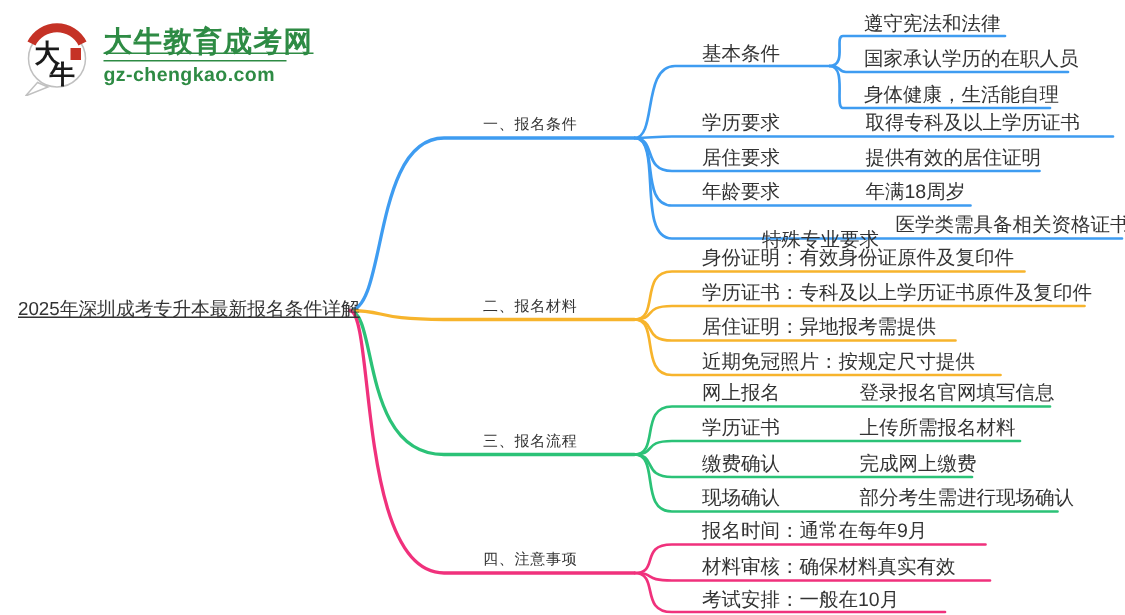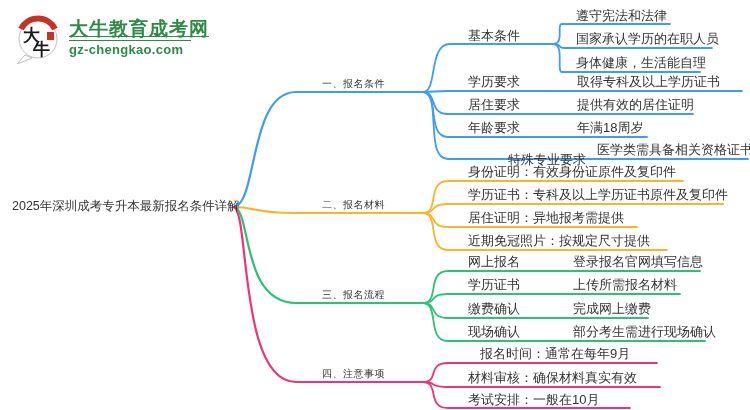--- a/index.html
+++ b/index.html
@@ -12,21 +12,21 @@
   #wires .b1{stroke:var(--branch1);}
   #wires .b2{stroke:var(--branch2);}
   #wires .b3{stroke:var(--branch3);}
   #wires .b4{stroke:var(--branch4);}
   #wires .main{stroke-width:2.2;}
   #wires .sub{stroke-width:1.8;}
   .node{
     position:absolute;white-space:nowrap;color:var(--text);
     font-size:13px;line-height:15px;
   }
-  .central{font-size:12.5px;text-align:center;width:216px;}
+  .central{font-size:12.5px;text-align:center;width:216px;text-decoration:underline;}
   .l1{font-size:10px;letter-spacing:0.5px;}
   
   .logo{position:absolute;left:14px;top:12px;display:flex;align-items:center;gap:7px;}
   .logo-text{display:flex;flex-direction:column;}
   .logo-name{font-size:19px;font-weight:bold;color:var(--logo_green);letter-spacing:1px;line-height:20px;text-decoration:underline;}
   .logo-divider{height:1px;background:var(--logo_green);margin:1px 0 1px 0;width:122px;}
   .logo-domain{font-size:13px;font-weight:bold;color:var(--logo_green);letter-spacing:0.3px;line-height:15px;}
   .mark-char{font-family:"Liberation Serif","DejaVu Serif",serif;font-weight:bold;}
 </style>
 </head>
@@ -107,17 +107,17 @@
 
   <div class="node" style="left:468px;top:254px;">网上报名</div>
   <div class="node" style="left:573px;top:254px;">登录报名官网填写信息</div>
   <div class="node" style="left:468px;top:277px;">学历证书</div>
   <div class="node" style="left:573px;top:277px;">上传所需报名材料</div>
   <div class="node" style="left:468px;top:301px;">缴费确认</div>
   <div class="node" style="left:573px;top:301px;">完成网上缴费</div>
   <div class="node" style="left:468px;top:324px;">现场确认</div>
   <div class="node" style="left:573px;top:324px;">部分考生需进行现场确认</div>
 
-  <div class="node" style="left:468px;top:346px;margin-left:12px;">报名时间：通常在每年9月</div>
+  <div class="node" style="left:468px;top:346px;">报名时间：通常在每年9月</div>
   <div class="node" style="left:468px;top:370px;">材料审核：确保材料真实有效</div>
   <div class="node" style="left:468px;top:392px;">考试安排：一般在10月</div>
 
 </div>
 
 </body></html>

